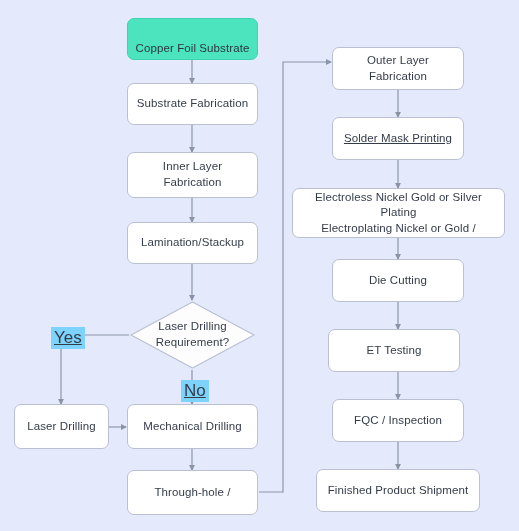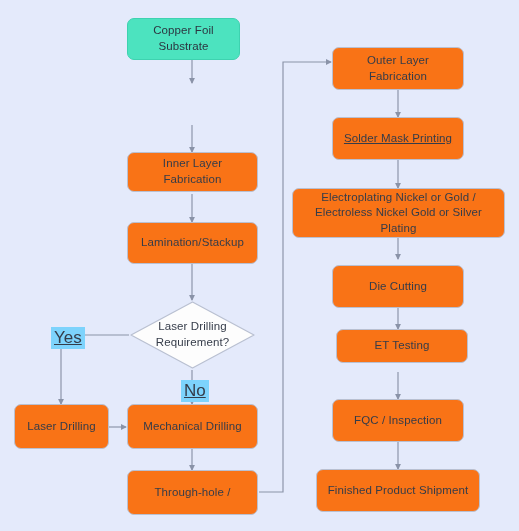--- a/index.html
+++ b/index.html
@@ -25,21 +25,21 @@
     width: 519px;
     height: 531px;
   }
   .node {
     position: absolute;
     box-sizing: border-box;
     display: flex;
     align-items: center;
     justify-content: center;
     text-align: center;
-    background: #f97316;
+    background: #ffffff;
     border: 1px solid #b9c0d1;
     border-radius: 7px;
     color: #353c49;
     font-size: 11.5px;
     line-height: 1.35;
     letter-spacing: 0.1px;
     padding: 2px 6px;
     z-index: 2;
   }
   .node.start {
@@ -114,26 +114,29 @@
       <path d="M 398 238 L 398 259"></path>
 
       <path d="M 398 302 L 398 329"></path>
 
       <path d="M 398 372 L 398 399"></path>
 
       <path d="M 398 442 L 398 469"></path>
     </g>
   </svg>
 
-  <div class="node start" style="left:127px; top:18px; width:113px; height:42px;">
+  <div class="node start" style="left:127px; top:18px; width:131px; height:42px;align-items:flex-end;">
     <span>Copper Foil Substrate</span>
   </div>
 
-
-  <div class="node" style="left:127px; top:152px; width:131px; height:40px;">
+  <div class="node" style="left:127px; top:83px; width:131px; height:42px;">
+    <span>Substrate Fabrication</span>
+  </div>
+
+  <div class="node" style="left:127px; top:152px; width:131px; height:46px;">
     <span>Inner Layer Fabrication</span>
   </div>
 
   <div class="node" style="left:127px; top:222px; width:131px; height:42px;">
     <span>Lamination/Stackup</span>
   </div>
 
   <div class="node decision" style="left:129px; top:300px; width:127px; height:70px;">
     <svg class="dia-shape" viewBox="0 0 127 70" preserveAspectRatio="none" xmlns="http://www.w3.org/2000/svg">
       <path d="M 63.5 2 L 125 35 L 63.5 68 L 2 35 Z" fill="#fdfdfd" stroke="#b9c0d1" stroke-width="1.2" stroke-linejoin="round"></path>
@@ -165,30 +168,30 @@
   <div class="node" style="left:332px; top:47px; width:132px; height:43px;">
     <span>Outer Layer Fabrication</span>
   </div>
 
   <div class="node" style="left:332px; top:117px; width:132px; height:43px;text-decoration:underline;">
     <span>Solder Mask Printing</span>
   </div>
 
   <div class="node" style="left:292px; top:188px; width:213px; height:50px;">
     <div>
+      <div>Electroless Nickel Gold or Silver Plating</div>
       <div>Electroplating Nickel or Gold /</div>
-      <div>Electroless Nickel Gold or Silver Plating</div>
     </div>
   </div>
 
-  <div class="node" style="left:332px; top:259px; width:132px; height:43px;margin-top:6px;">
+  <div class="node" style="left:332px; top:259px; width:132px; height:43px;">
     <span>Die Cutting</span>
   </div>
 
-  <div class="node" style="left:336px; top:329px; width:132px; height:34px;">
+  <div class="node" style="left:328px; top:329px; width:132px; height:43px;">
     <span>ET Testing</span>
   </div>
 
   <div class="node" style="left:332px; top:399px; width:132px; height:43px;">
     <span>FQC / Inspection</span>
   </div>
 
   <div class="node" style="left:316px; top:469px; width:164px; height:43px;justify-content:center;">
     <span>Finished Product Shipment</span>
   </div>

